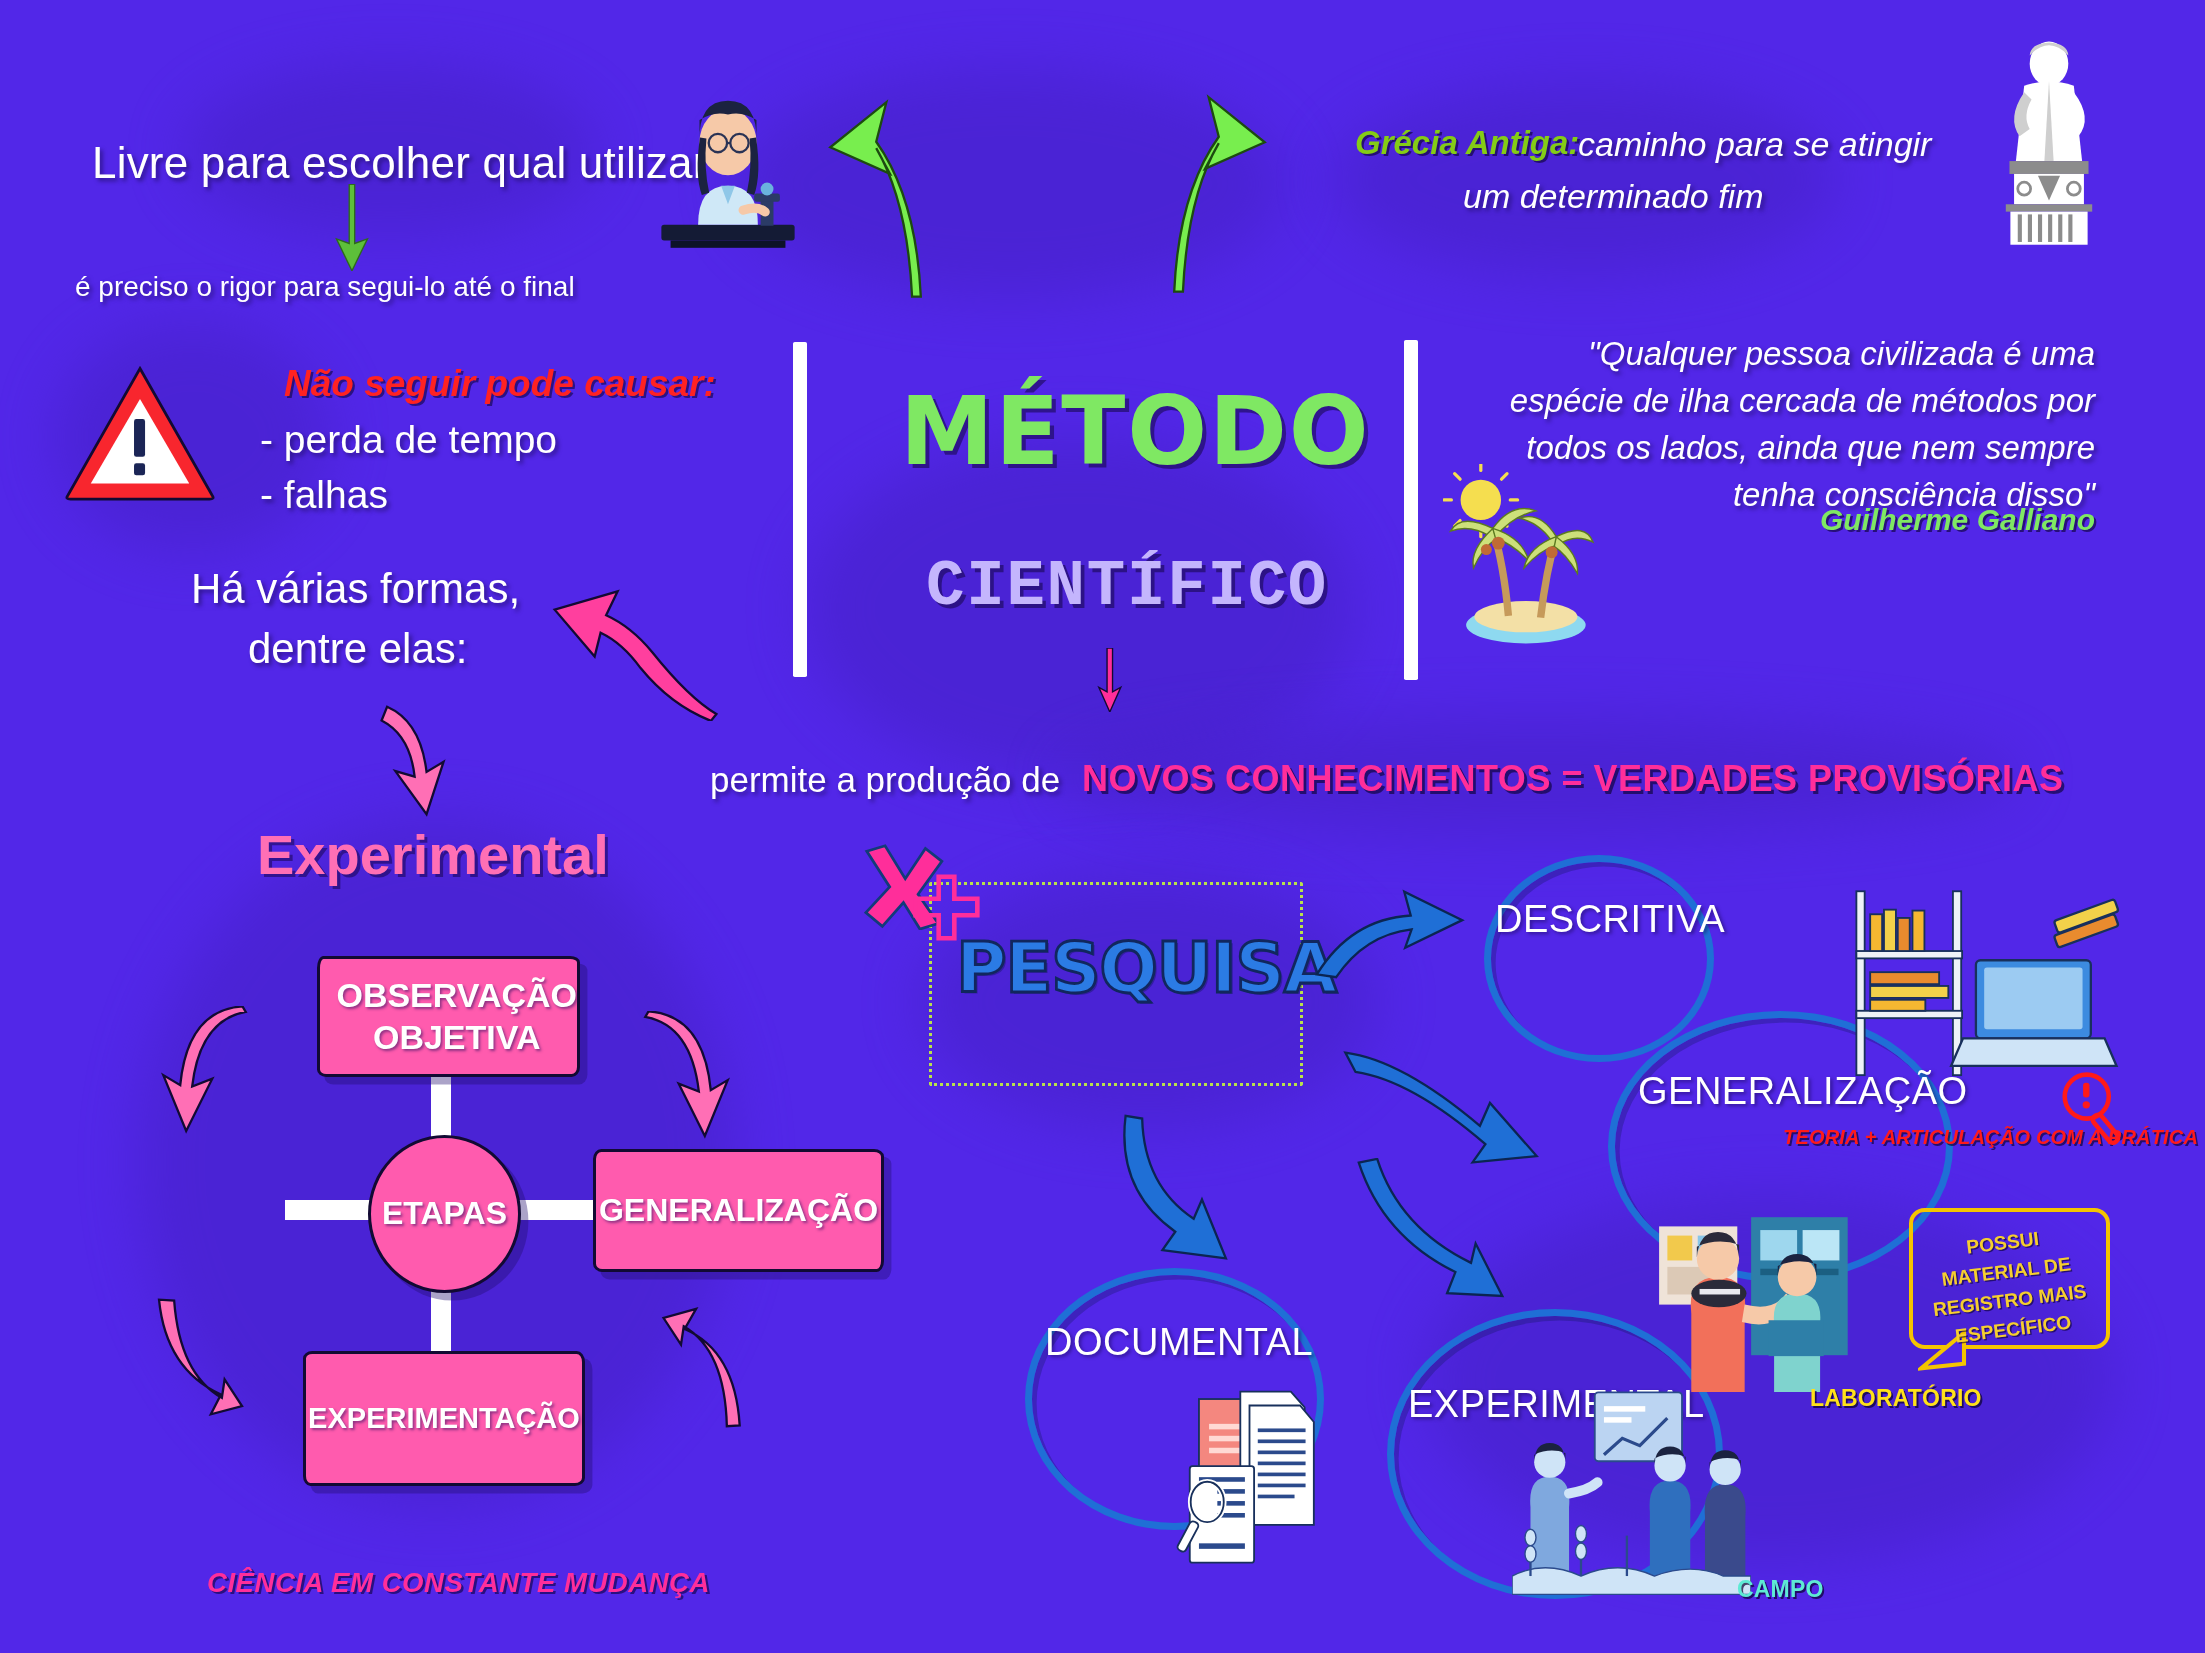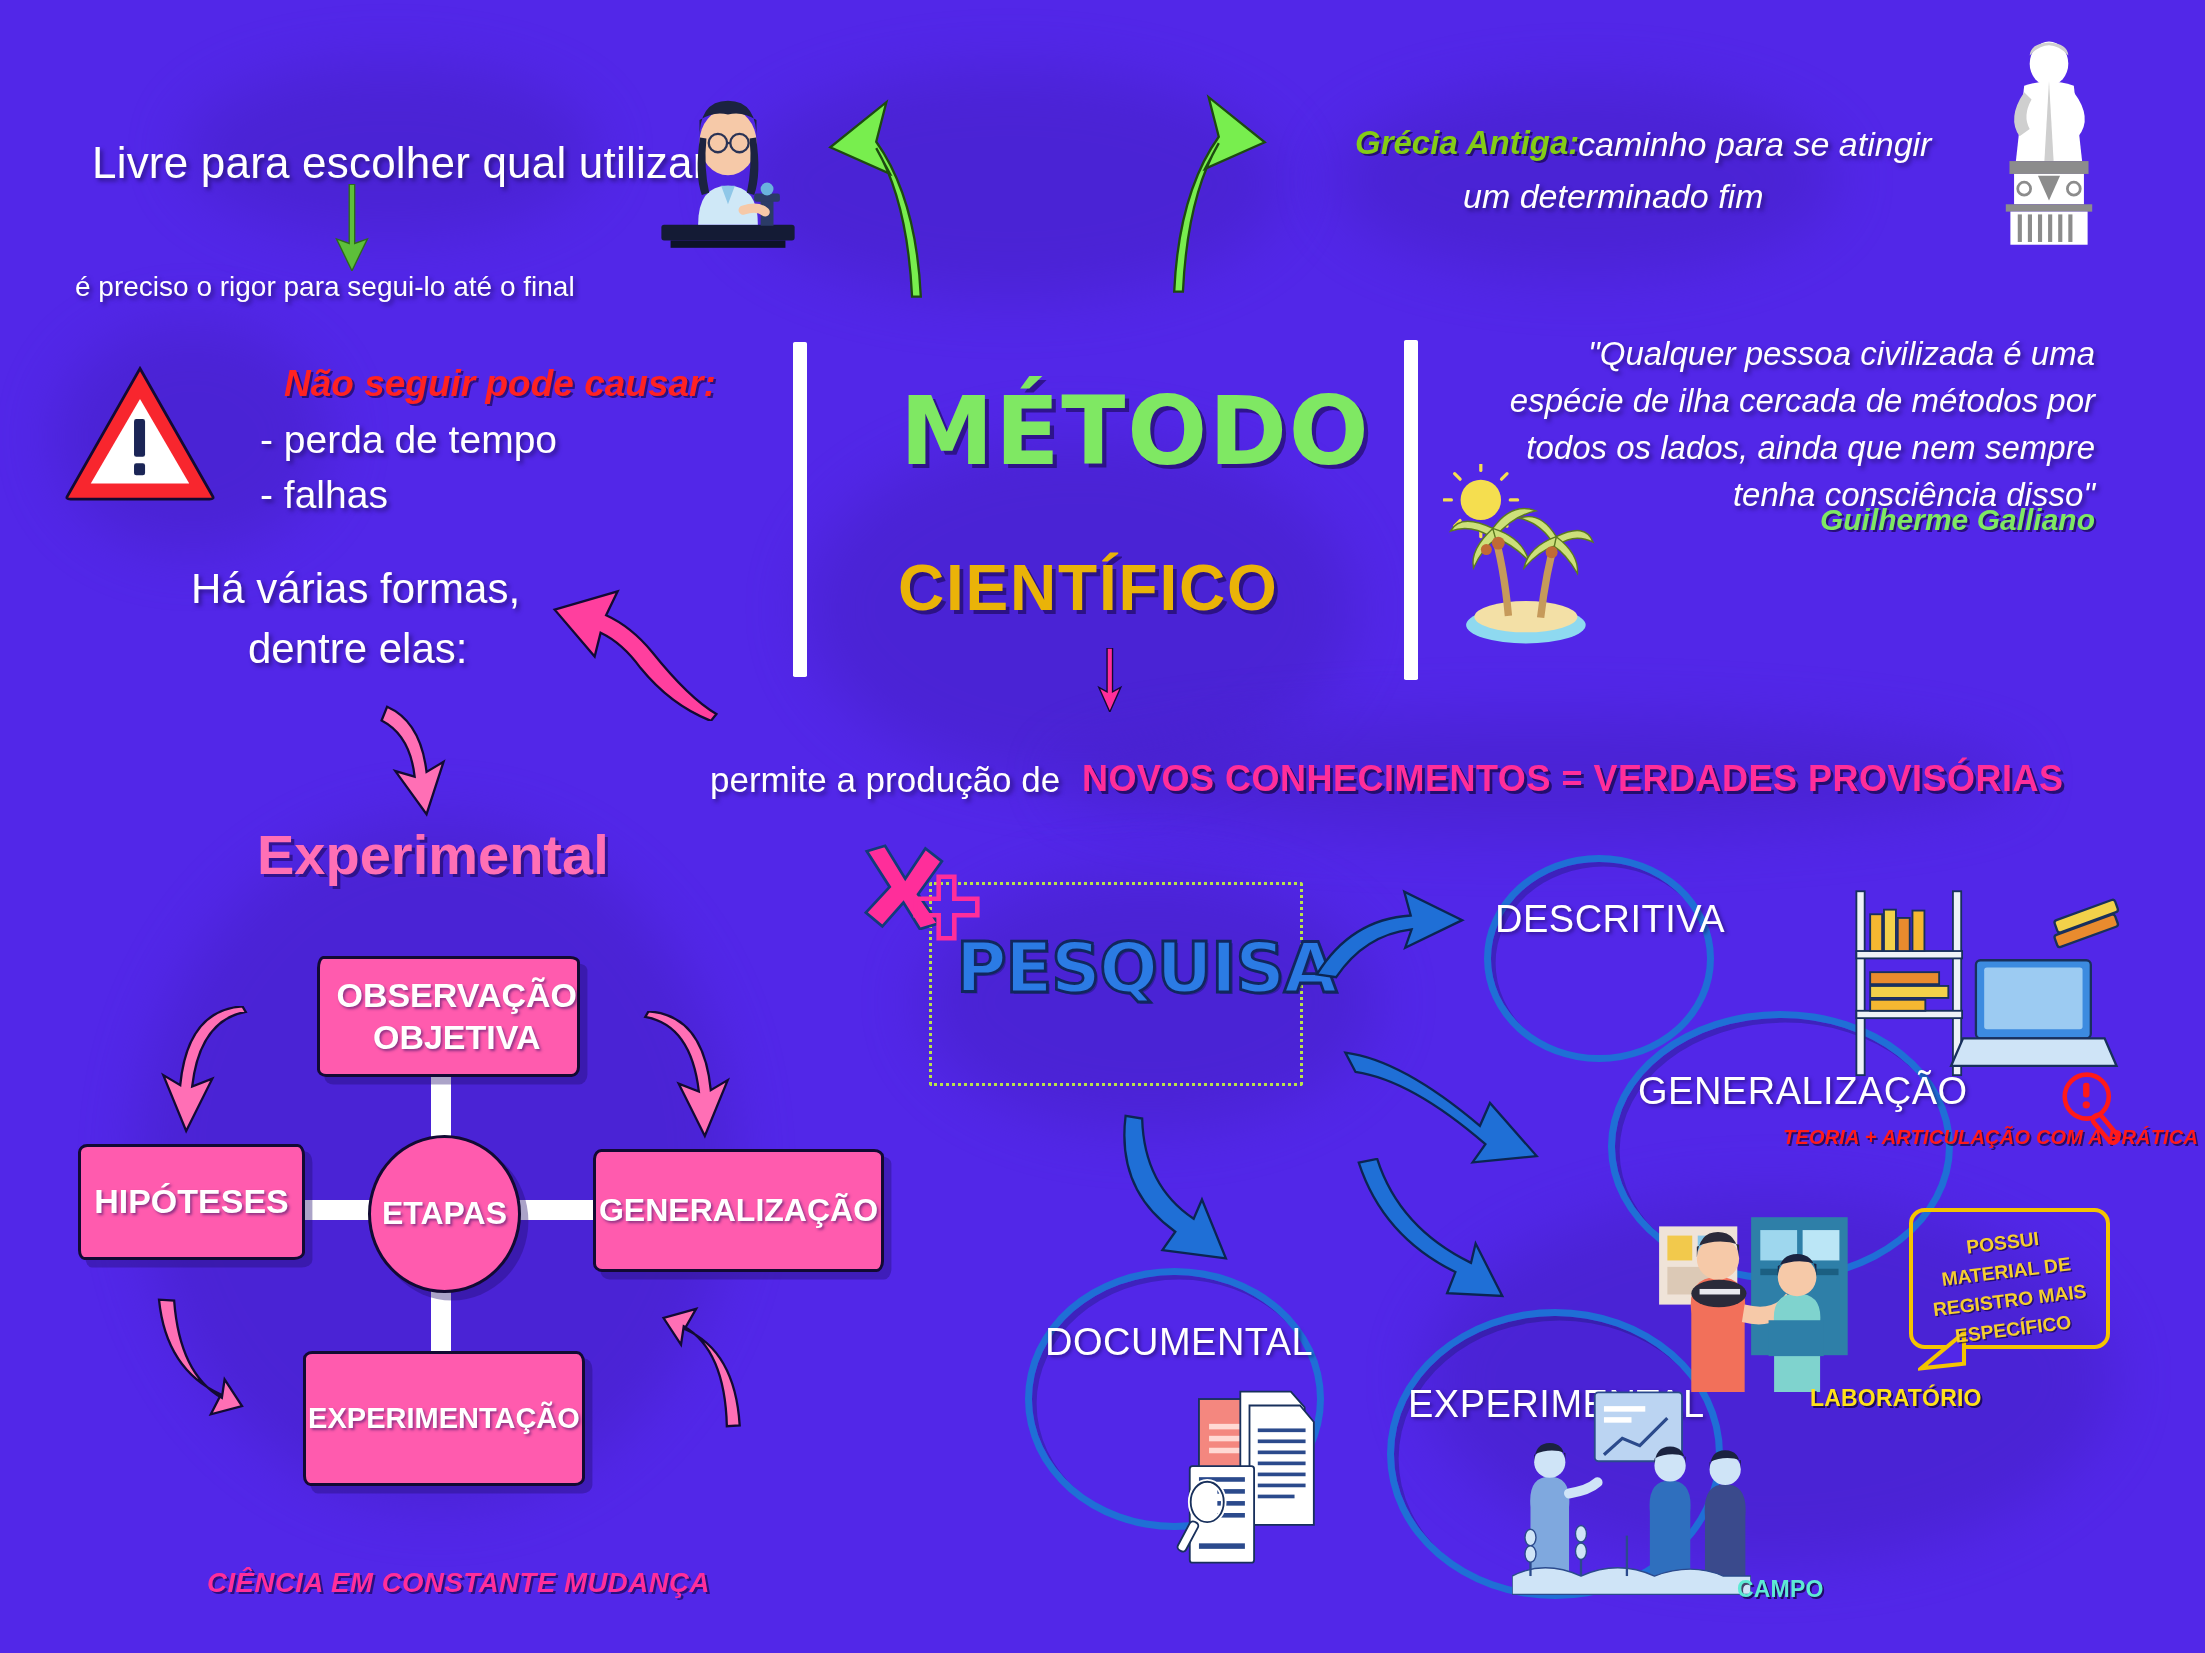--- a/index.html
+++ b/index.html
@@ -79,22 +79,22 @@
   #t-ciencia{left:207px;top:1555px;font-size:27.6px;font-weight:bold;font-style:italic;
     color:#FF2E9A;text-shadow:2.3px 2.3px 0 rgba(15,0,60,.6);letter-spacing:0.5px;margin-top:12px;}
 
   
   .vbar{position:absolute;background:#fff;width:13.8px;border-radius:1.8px;}
   #vbar-left{left:793px;top:342px;height:335px;}
   #vbar-right{left:1404px;top:340px;height:340px;}
 
   #t-metodo{left:900px;top:377px;font-size:94px;font-weight:bold;color:#7FE863;
     letter-spacing:1.8px;text-shadow:4.1px 4.1px 0 rgba(20,5,70,.55);font-family:"DejaVu Sans", sans-serif;}
-  #t-cientifico{left:898px;top:551px;font-size:64px;font-weight:bold;color:#eab308;
-    letter-spacing:1.8px;text-shadow:3.7px 3.7px 0 rgba(20,5,70,.55);font-family:Liberation Sans, sans-serif;}
+  #t-cientifico{left:926px;top:551px;font-size:64px;font-weight:bold;color:#c4b5fd;
+    letter-spacing:1.8px;text-shadow:3.7px 3.7px 0 rgba(20,5,70,.55);font-family:Liberation Mono, monospace;}
   #arrow-pink-sm-center{left:1096px;top:648px;width:27.6px;height:64px;}
 
   #t-permite{left:710px;top:760px;font-size:35px;}
   #t-novos{left:1082px;top:758px;font-size:36px;font-weight:bold;color:#FF2E9A;
     text-shadow:2.8px 2.8px 0 rgba(12,0,48,.62);letter-spacing:0.5px;}
 
   
   #pesquisa-box{left:929px;top:882px;width:368px;height:198px;
     border:3.2px dotted #B9E24A;border-radius:2.8px;}
   #t-pesquisa{left:956px;top:928px;font-size:69px;font-weight:bold;color:#2B7BE4;
@@ -204,23 +204,20 @@
   <div class="connector" id="conn-v-top"></div>
   <div class="connector" id="conn-v-bot"></div>
   <div class="connector" id="conn-h-left"></div>
   <div class="connector" id="conn-h-right"></div>
 
   <div class="etapa-box" id="box-obs">
     <span>
       <span>OBSERVAÇÃO</span><br>
       <span>OBJETIVA</span>
     </span>
-  </div>
-  <div class="etapa-box" id="box-hip">
-    <span>HIPÓTESES</span>
   </div>
   <div class="etapa-box" id="box-gen">
     <span>GENERALIZAÇÃO</span>
   </div>
   <div class="etapa-box" id="box-exp">
     <span>EXPERIMENTAÇÃO</span>
   </div>
   <div class="etapa-box" id="box-etapas">
     <span>ETAPAS</span>
   </div>

